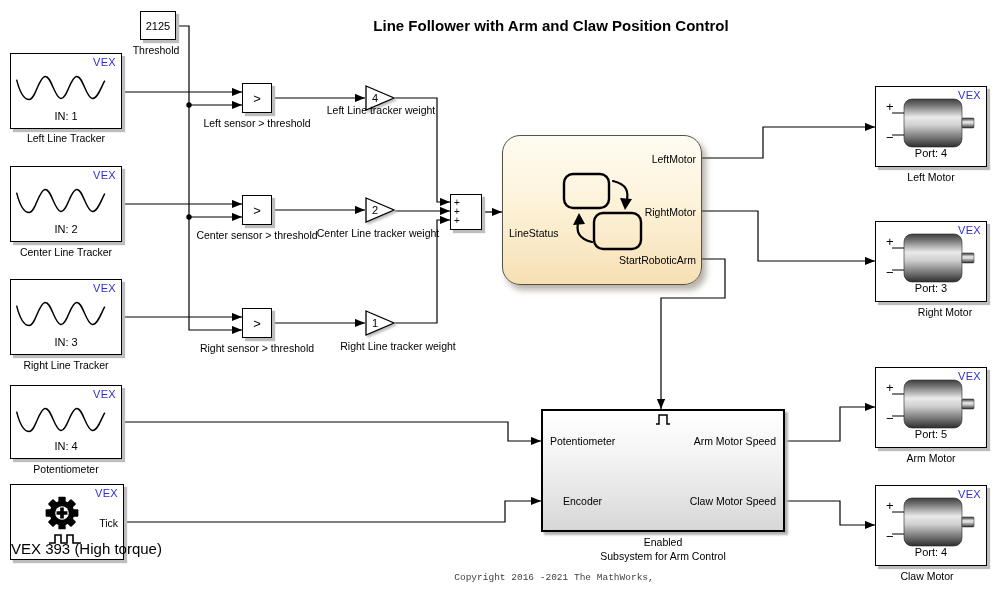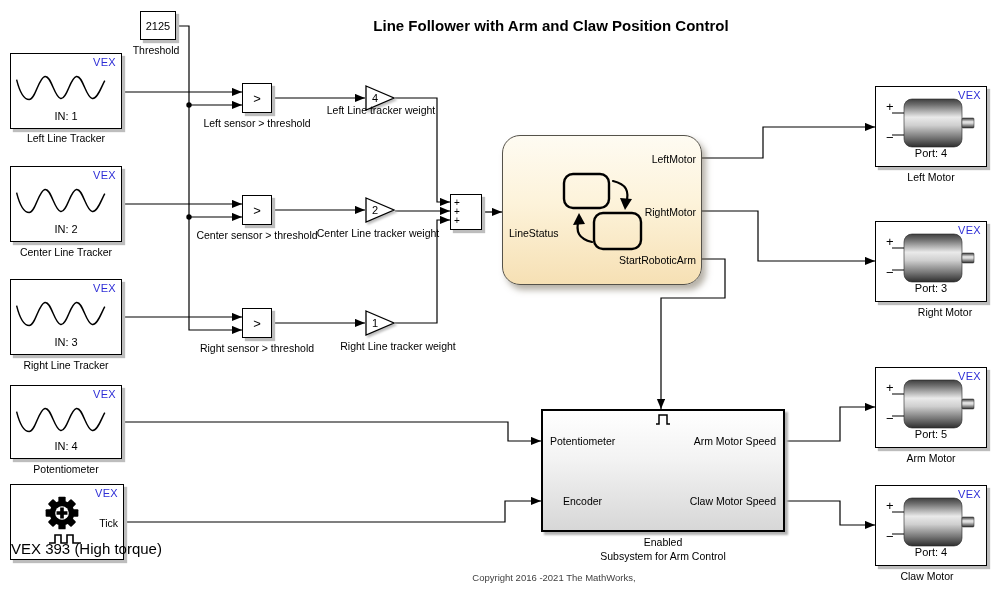--- a/index.html
+++ b/index.html
@@ -1,21 +1,21 @@
 <!DOCTYPE html>
 <html><head>
 <meta charset="utf-8">
 <style>
   html,body{margin:0;padding:0;background:#fff;}
   #canvas{position:relative;width:997px;height:596px;background:#fff;overflow:hidden;
           font-family:"Liberation Sans",sans-serif;color:#000;}
   .title{position:absolute;top:17px;left:551px;transform:translateX(-50%);
          font-size:15px;font-weight:bold;white-space:nowrap;}
   .copyright{position:absolute;top:572px;left:554px;transform:translateX(-50%);
-         font-size:9.5px;color:#3f3f3f;white-space:nowrap;}
+         font-size:9.5px;color:#3f3f3f;white-space:nowrap;font-family:Liberation Mono, monospace;}
   .block{position:absolute;background:#fff;border:1px solid #000;box-sizing:border-box;
          box-shadow:3px 3px 1px #bdbdbd;}
   .blocklabel{position:absolute;transform:translateX(-50%);font-size:10.5px;white-space:nowrap;}
   .vex{position:absolute;top:2px;right:5px;font-size:11px;color:#2e2ed6;letter-spacing:.3px;}
   .portid{position:absolute;bottom:6px;left:0;width:100%;text-align:center;font-size:11px;}
   .sine{position:absolute;left:3px;top:13px;}
   .const{display:flex;align-items:center;justify-content:center;font-size:11px;}
   .cmp{display:flex;align-items:center;justify-content:center;font-size:13px;}
   .gainwrap{position:absolute;filter:drop-shadow(2px 2px 1px #bdbdbd);}
   .gainnum{position:absolute;left:7px;top:50%;transform:translateY(-50%);font-size:11px;}

